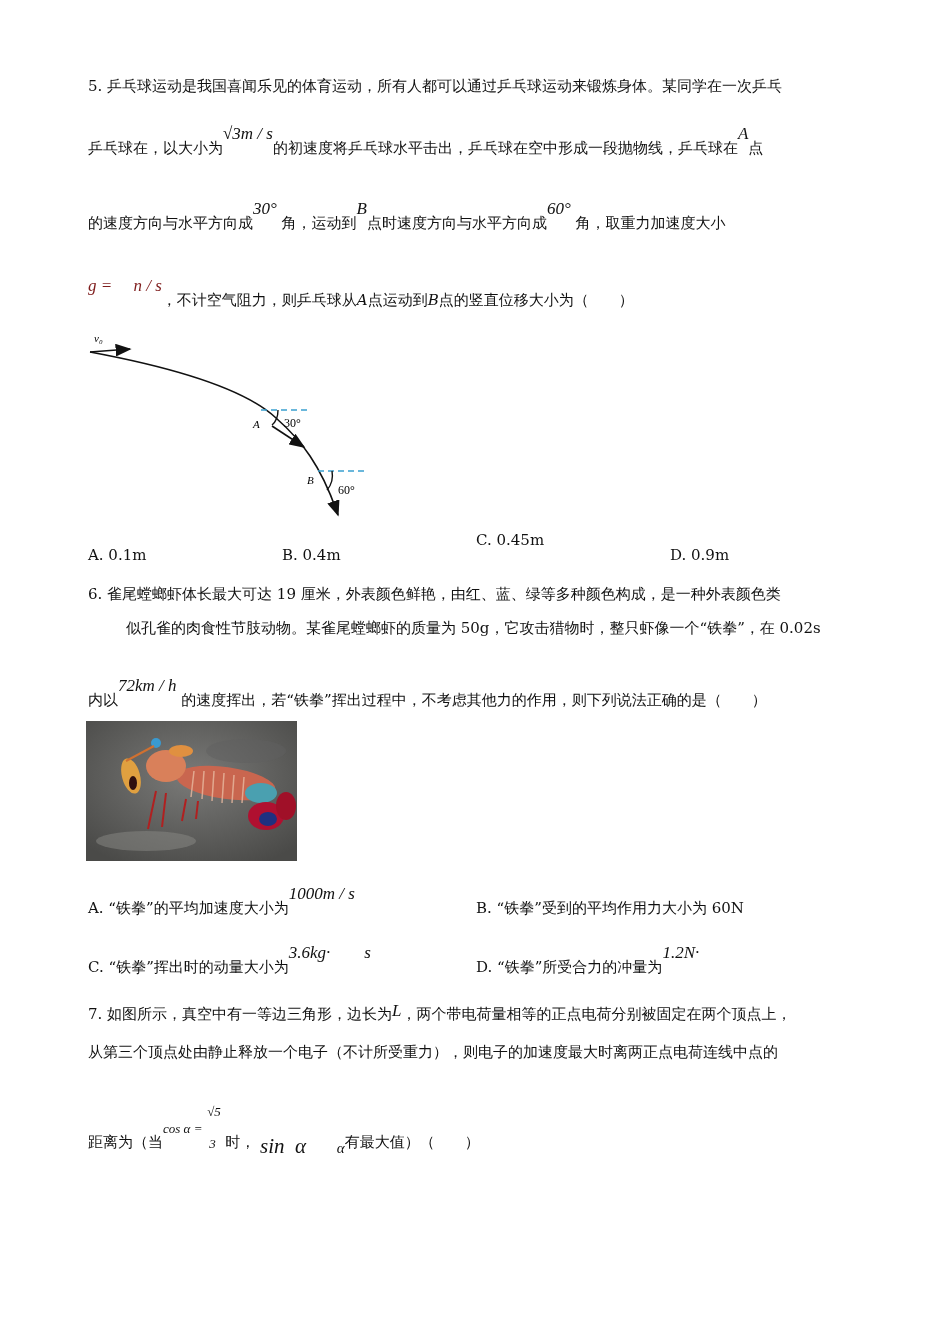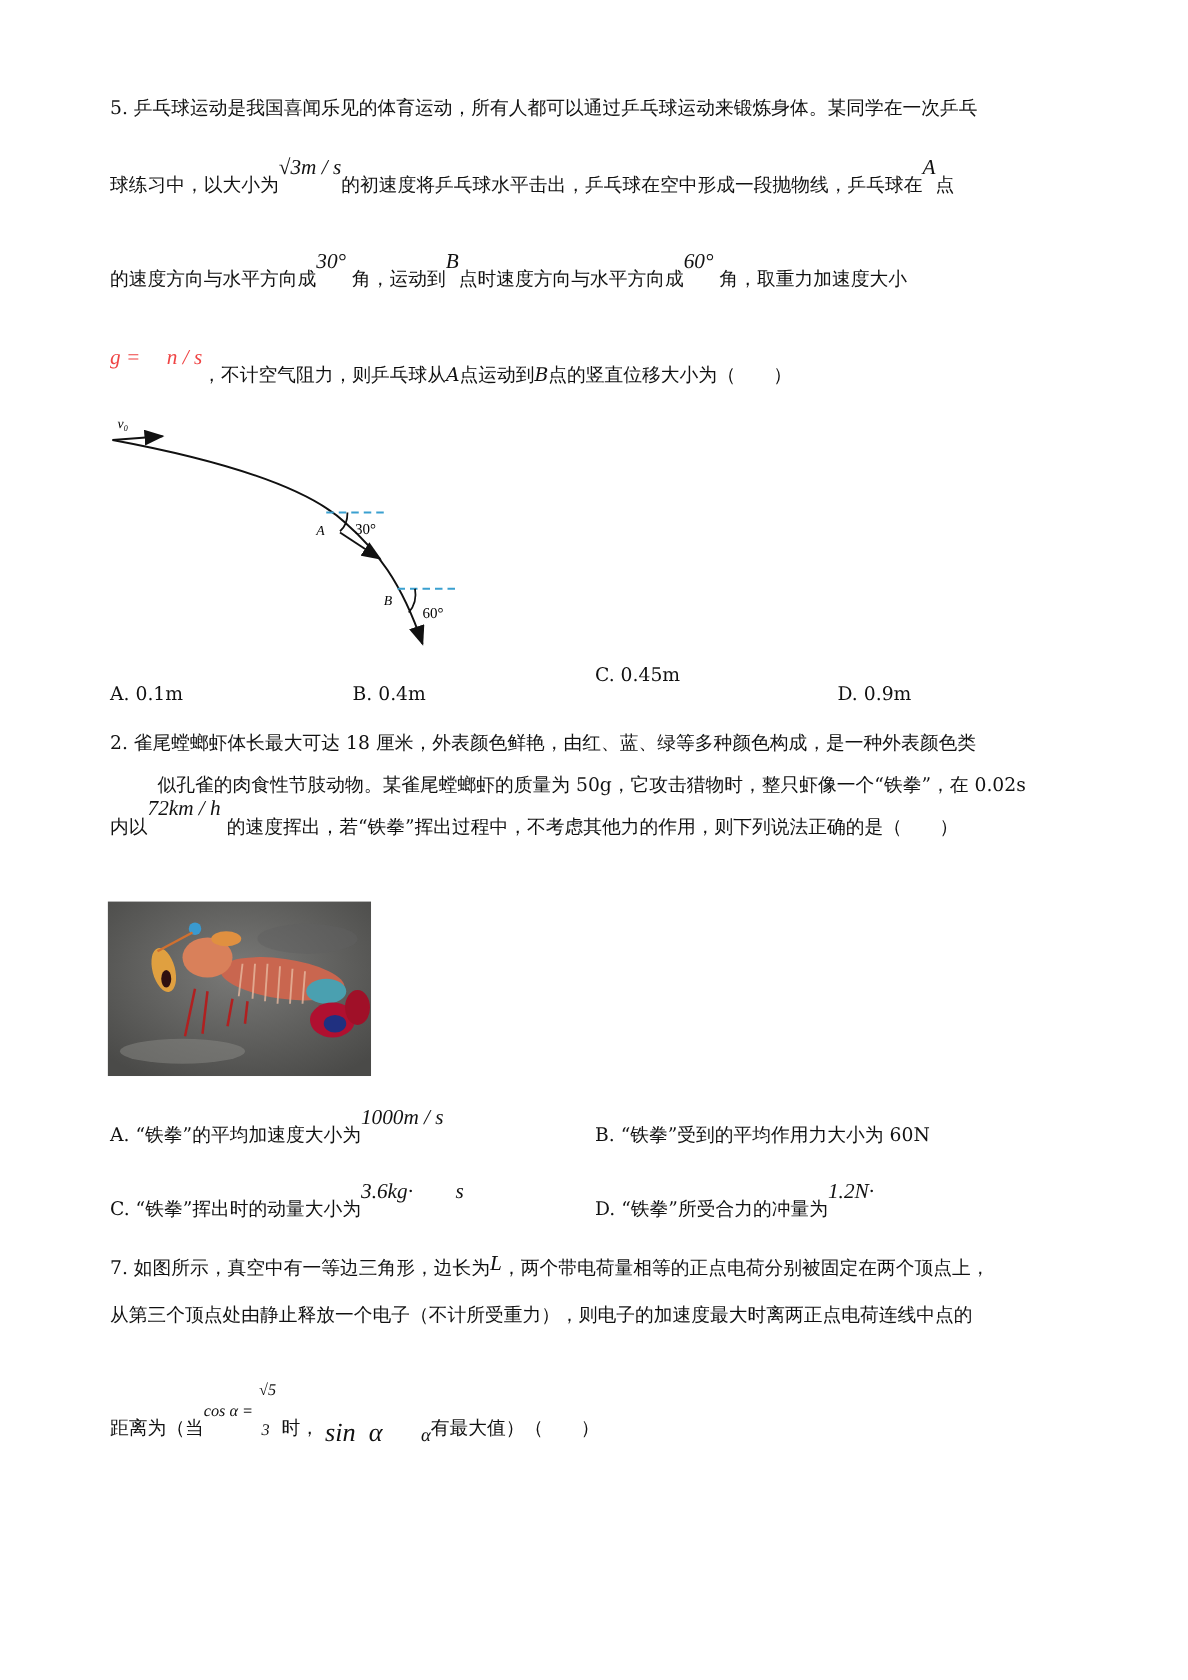--- a/index.html
+++ b/index.html
@@ -13,27 +13,27 @@
   .fig { position:absolute; }
   .photo { position:absolute; left:86px; top:721px; width:211px; height:140px; overflow:hidden; }
 </style>
 </head>
 <body>
 
 <div class="line" style="top:76px;">
   <span>5. 乒乓球运动是我国喜闻乐见的体育运动，所有人都可以通过乒乓球运动来锻炼身体。某同学在一次乒乓</span>
 </div>
 <div class="line" style="top:138px;">
-  <span>球练习中，以大小为</span><span class="math sup">√3m / s</span><span>的初速度将乒乓球水平击出，乒乓球在空中形成一段抛物线，乒乓球在</span><span class="math sup">A</span><span>点</span>
+  <span>乒乓球在，以大小为</span><span class="math sup">√3m / s</span><span>的初速度将乒乓球水平击出，乒乓球在空中形成一段抛物线，乒乓球在</span><span class="math sup">A</span><span>点</span>
 </div>
 <div class="line" style="top:213px;">
   <span>的速度方向与水平方向成</span><span class="math sup">30°</span>&nbsp;<span>角，运动到</span><span class="math sup ital">B</span><span>点时速度方向与水平方向成</span><span class="math sup">60°</span>&nbsp;<span>角，取重力加速度大小</span>
 </div>
 <div class="line" style="top:290px;">
-  <span class="math sup ital" style="color:#ef4444; white-space:pre;text-align:right;">g =     n / s</span><span>，不计空气阻力，则乒乓球从</span><span class="ital">A</span><span>点运动到</span><span class="ital">B</span><span>点的竖直位移大小为（　　）</span>
+  <span class="math sup ital" style="color:#7f1d1d; white-space:pre;text-align:right;">g =     n / s</span><span>，不计空气阻力，则乒乓球从</span><span class="ital">A</span><span>点运动到</span><span class="ital">B</span><span>点的竖直位移大小为（　　）</span>
 </div>
 
 <svg class="fig" style="left:86px; top:330px;" width="300" height="195" viewBox="0 0 300 195">
   <defs>
     <marker id="ah" markerWidth="10" markerHeight="8" refX="9" refY="4" orient="auto">
       <path d="M0,0 L10,4 L0,8 Z" fill="#111"></path>
     </marker>
   </defs>
   <line x1="4" y1="22" x2="44" y2="19" stroke="#111" stroke-width="1.6" marker-end="url(#ah)"></line>
   <path d="M4,22 C90,38 160,60 190,88 C215,110 235,135 252,185" fill="none" stroke="#111" stroke-width="1.6" marker-end="url(#ah)"></path>
@@ -47,23 +47,23 @@
   <text x="198" y="97" font-size="12" font-family="Liberation Serif, serif" id="fig-angle-a">30°</text>
   <text x="221" y="154" font-size="11" font-style="italic" font-family="Liberation Serif, serif" id="fig-b">B</text>
   <text x="252" y="164" font-size="12" font-family="Liberation Serif, serif" id="fig-angle-b">60°</text>
 </svg>
 
 <div class="opt" style="left:88px; top:545px;">A. 0.1m</div>
 <div class="opt" style="left:282px; top:545px;">B. 0.4m</div>
 <div class="opt" style="left:476px; top:530px;">C. 0.45m</div>
 <div class="opt" style="left:670px; top:545px;text-align:center;">D. 0.9m</div>
 
-<div class="line" style="top:584px;">2. 雀尾螳螂虾体长最大可达 18 厘米，外表颜色鲜艳，由红、蓝、绿等多种颜色构成，是一种外表颜色类</div>
+<div class="line" style="top:584px;">6. 雀尾螳螂虾体长最大可达 19 厘米，外表颜色鲜艳，由红、蓝、绿等多种颜色构成，是一种外表颜色类</div>
 <div class="line" style="top:618px;margin-left:38px;">似孔雀的肉食性节肢动物。某雀尾螳螂虾的质量为 50g，它攻击猎物时，整只虾像一个“铁拳”，在 0.02s</div>
-<div class="line" style="top:651px;">
+<div class="line" style="top:690px;">
   <span>内以</span><span class="math sup">72km / h</span>&nbsp;<span>的速度挥出，若“铁拳”挥出过程中，不考虑其他力的作用，则下列说法正确的是（　　）</span>
 </div>
 
 <div class="photo">
   <svg width="211" height="140" viewBox="0 0 211 140">
     <defs>
       <radialGradient id="bg" cx="50%" cy="40%" r="70%">
         <stop offset="0%" stop-color="#7a7a78"></stop>
         <stop offset="100%" stop-color="#4a4a48"></stop>
       </radialGradient>

